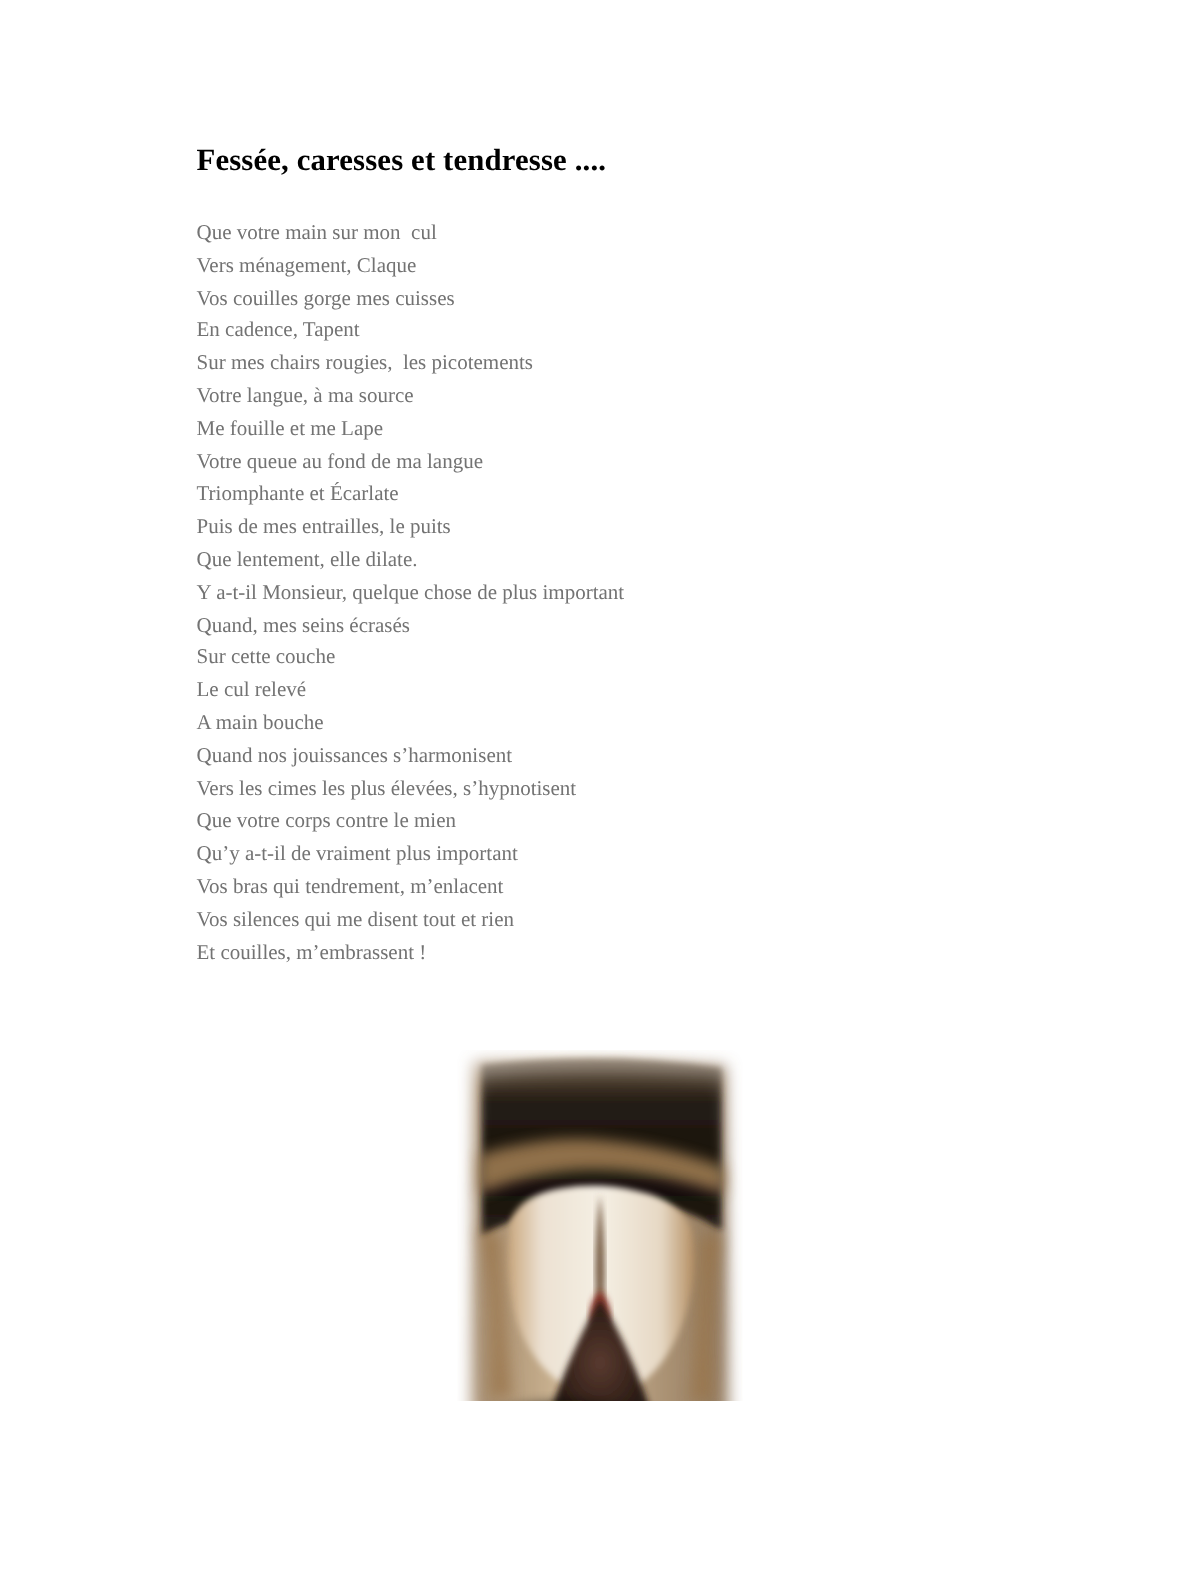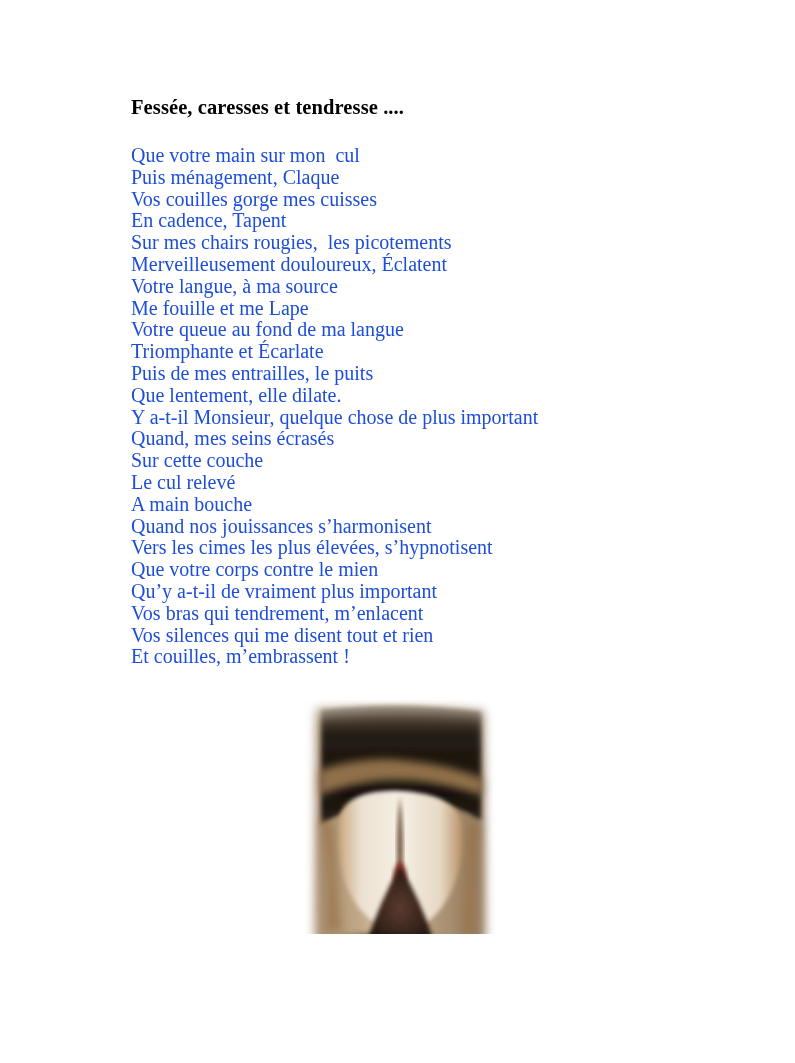--- a/index.html
+++ b/index.html
@@ -28,23 +28,23 @@
   .poem-title {
     font-family: "Liberation Serif", serif;
     font-weight: bold;
     font-size: 20.5px;
     letter-spacing: 0.1px;
     margin: 0 0 26px 0;
     color: #000;
   }
   .poem-body {
     font-family: "Liberation Serif", serif;
-    font-size: 20px;
+    font-size: 14px;
     line-height: 21.8px;
-    color: #1d4ed8;
+    color: #737373;
     margin-top: 12px;
   }
   .poem-line {
     white-space: pre-wrap;
   }
   .figure {
     position: absolute;
     left: 305px;
     top: 700px;
     width: 190px;
@@ -68,25 +68,24 @@
 </style>
 </head>
 <body>
 
 <div class="page">
 
   <div class="content">
     <h1 class="poem-title">Fessée, caresses et tendresse ....</h1>
     <div class="poem-body">
       <div class="poem-line">Que votre main sur mon  cul</div>
-      <div class="poem-line">Puis ménagement, Claque</div>
+      <div class="poem-line">Vers ménagement, Claque</div>
       <div class="poem-line">Vos couilles gorge mes cuisses</div>
       <div class="poem-line">En cadence, Tapent</div>
       <div class="poem-line">Sur mes chairs rougies,  les picotements</div>
-      <div class="poem-line">Merveilleusement douloureux, Éclatent</div>
       <div class="poem-line">Votre langue, à ma source</div>
       <div class="poem-line">Me fouille et me Lape</div>
       <div class="poem-line">Votre queue au fond de ma langue</div>
       <div class="poem-line">Triomphante et Écarlate</div>
       <div class="poem-line">Puis de mes entrailles, le puits</div>
       <div class="poem-line">Que lentement, elle dilate.</div>
       <div class="poem-line">Y a-t-il Monsieur, quelque chose de plus important</div>
       <div class="poem-line">Quand, mes seins écrasés</div>
       <div class="poem-line">Sur cette couche</div>
       <div class="poem-line">Le cul relevé</div>

